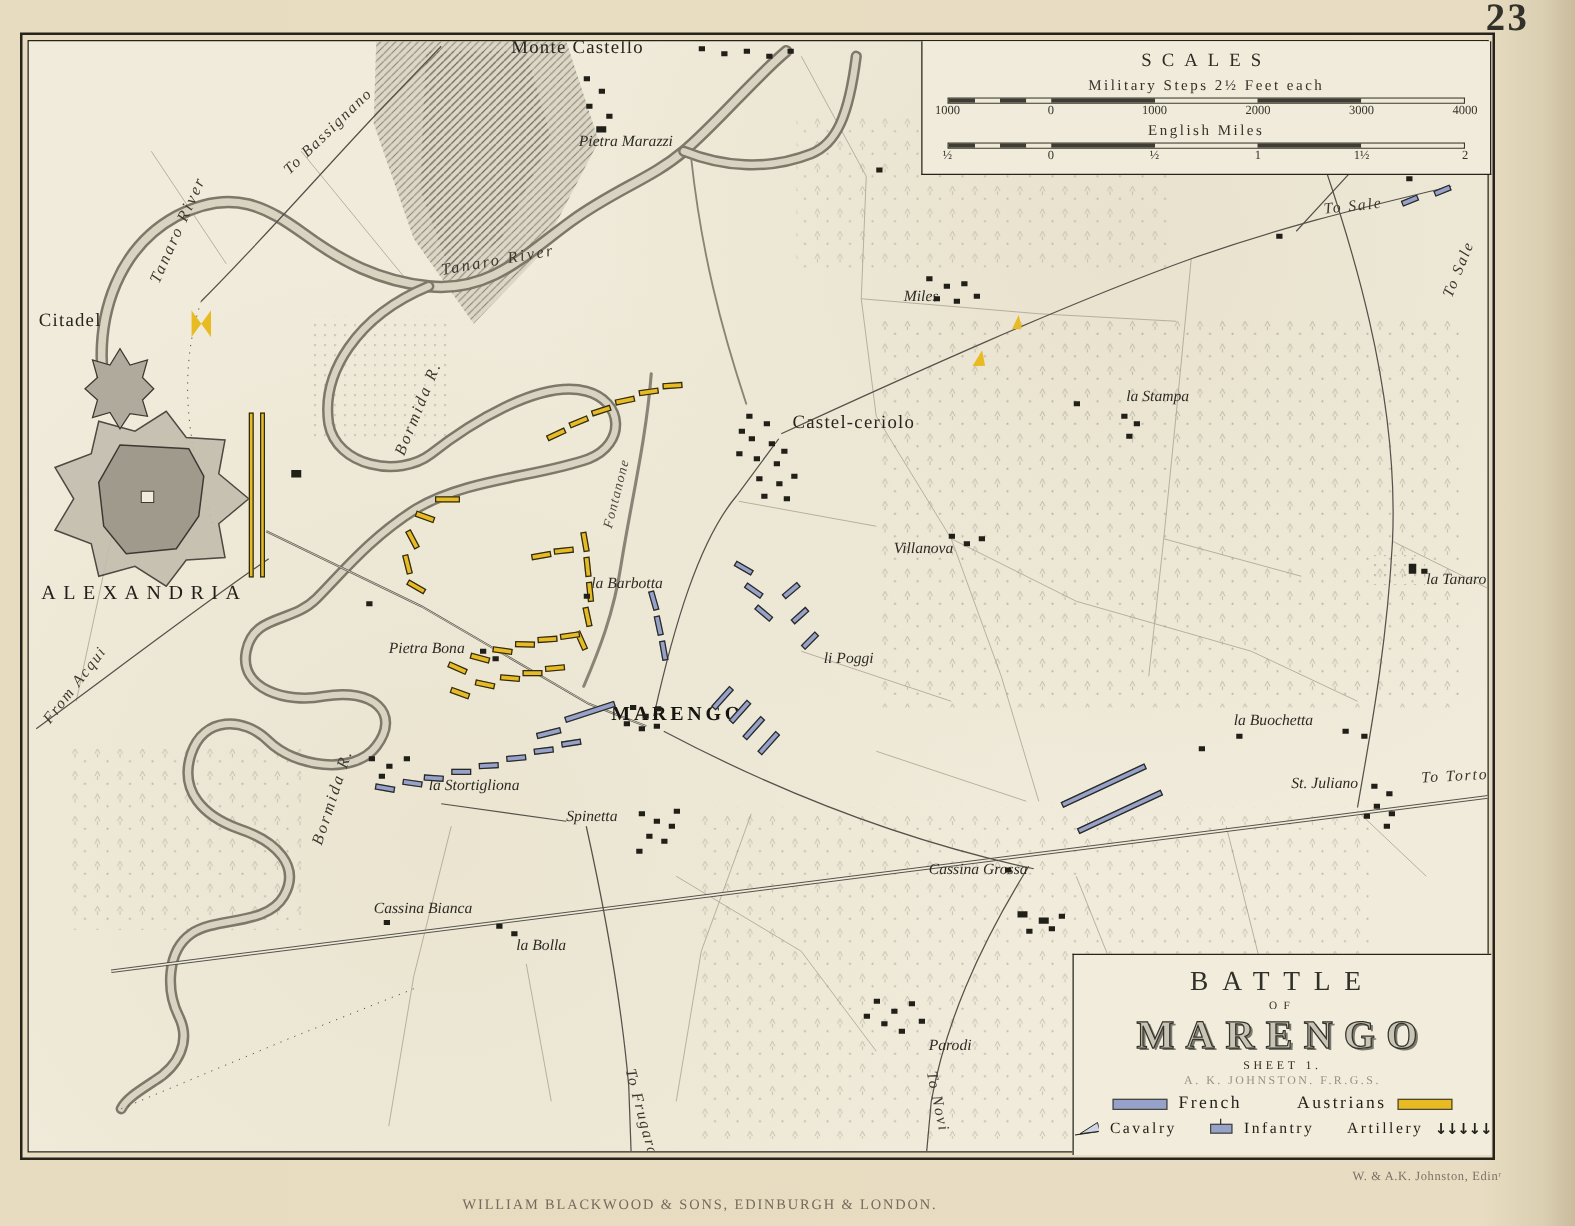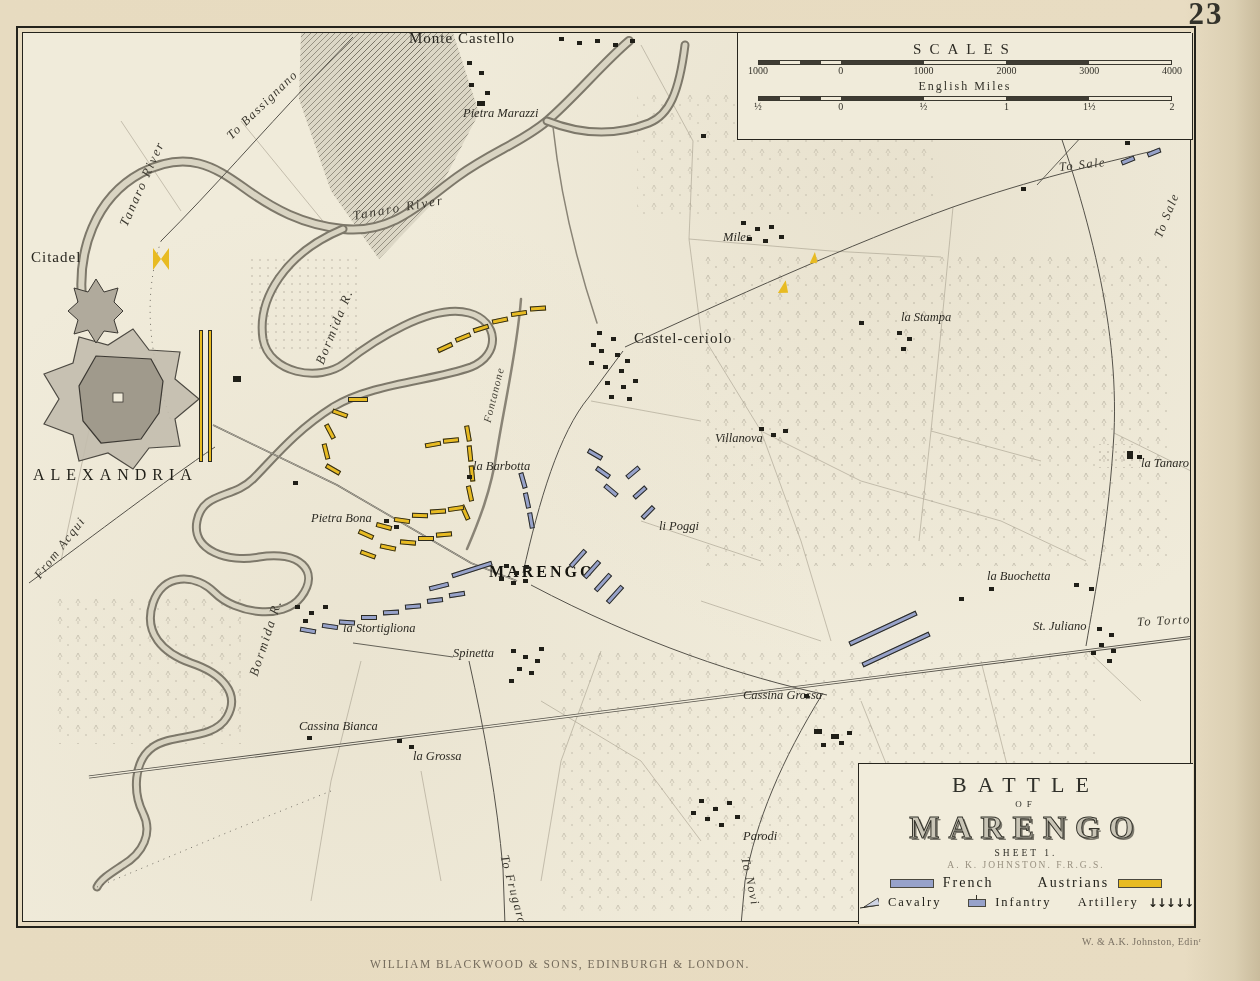--- a/index.html
+++ b/index.html
@@ -202,21 +202,21 @@
       <div class="lbl hamlet" style="left: 472px; top: 459px;">la Barbotta</div>
       <div class="lbl hamlet" style="left: 310px; top: 511px;">Pietra Bona</div>
       <div class="lbl marengo" style="left: 488px; top: 563px;">MARENGO</div>
       <div class="lbl hamlet" style="left: 658px; top: 519px;">li Poggi</div>
       <div class="lbl hamlet" style="left: 986px; top: 569px;">la Buochetta</div>
       <div class="lbl hamlet" style="left: 1032px; top: 619px;">St. Juliano</div>
       <div class="lbl road" style="left: 1136px; top: 615px; transform: rotate(-3deg);">To Tortona</div>
       <div class="lbl hamlet" style="left: 342px; top: 621px;">la Stortigliona</div>
       <div class="lbl hamlet" style="left: 452px; top: 646px;">Spinetta</div>
       <div class="lbl hamlet" style="left: 298px; top: 719px;">Cassina Bianca</div>
-      <div class="lbl hamlet" style="left: 412px; top: 749px;">la Grossa</div>
+      <div class="lbl hamlet" style="left: 412px; top: 749px;">la Bolla</div>
       <div class="lbl hamlet" style="left: 742px; top: 688px;">Cassina Grossa</div>
       <div class="lbl hamlet" style="left: 742px; top: 829px;">Parodi</div>
       <div class="lbl road" style="left: 744px; top: 850px; transform: rotate(78deg);">To Novi</div>
       <div class="lbl road" style="left: 503px; top: 848px; transform: rotate(75deg);">To Frugarolo</div>
       <div class="lbl road" style="left: 36px; top: 570px; transform: rotate(-52deg);">From Acqui</div>
       <div class="unit bow" style="left: 152px; top: 247px; width: 16px; height: 22px; background: rgb(232, 187, 34);"></div>
       <div class="unit" style="left: 198px; top: 329px; width: 4px; height: 132px; background: rgb(232, 187, 34);"></div>
       <div class="unit" style="left: 207px; top: 329px; width: 4px; height: 132px; background: rgb(232, 187, 34);"></div>
       <div class="unit" style="left: 436px; top: 344px; width: 16px; height: 5px; background: rgb(232, 187, 34); transform: rotate(-25deg);"></div>
       <div class="unit" style="left: 454px; top: 334px; width: 16px; height: 5px; background: rgb(232, 187, 34); transform: rotate(-22deg);"></div>
@@ -366,20 +366,21 @@
       <div class="bld" style="left: 1124px; top: 140px; width: 5px; height: 4px;"></div>
       <div class="bld" style="left: 803px; top: 693px; width: 5px; height: 4px;"></div>
       <div class="bld" style="left: 700px; top: 133px; width: 5px; height: 4px;"></div>
       <div class="bld" style="left: 232px; top: 375px; width: 8px; height: 6px;"></div>
       <div class="bld" style="left: 292px; top: 480px; width: 5px; height: 4px;"></div>
     </div>
 </div>
 
 <div id="scales-box">
   <div class="scales-title">SCALES</div>
+  <div class="scale-label">Military Steps 2½ Feet each</div>
   <div class="sbar" id="sbar0">
       <div class="seg" style="left: 0%; width: 5%; background: rgb(63, 60, 51);"></div>
       <div class="seg" style="left: 5%; width: 5%; background: rgb(239, 233, 215);"></div>
       <div class="seg" style="left: 10%; width: 5%; background: rgb(63, 60, 51);"></div>
       <div class="seg" style="left: 15%; width: 5%; background: rgb(239, 233, 215);"></div>
       <div class="seg" style="left: 20%; width: 20%; background: rgb(63, 60, 51);"></div>
       <div class="seg" style="left: 40%; width: 20%; background: rgb(239, 233, 215);"></div>
       <div class="seg" style="left: 60%; width: 20%; background: rgb(63, 60, 51);"></div>
       <div class="seg" style="left: 80%; width: 20%; background: rgb(239, 233, 215);"></div>
     </div>

